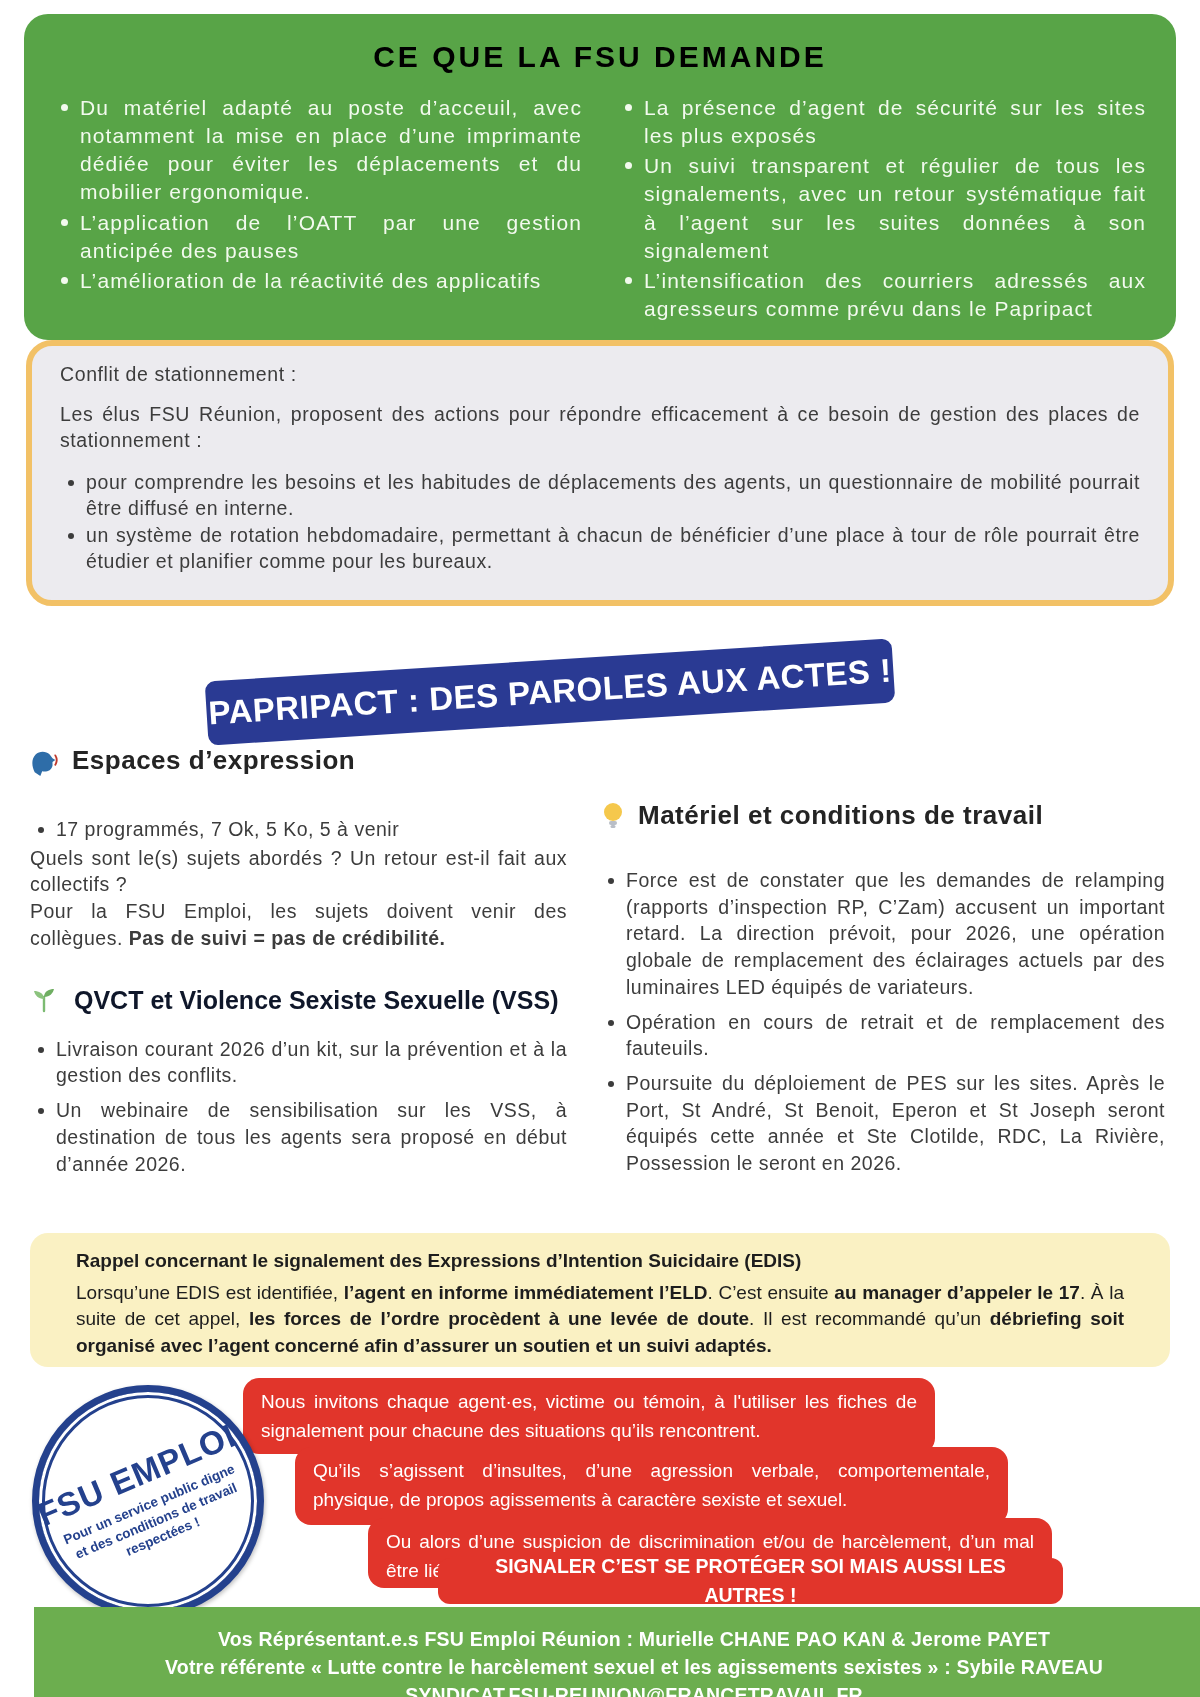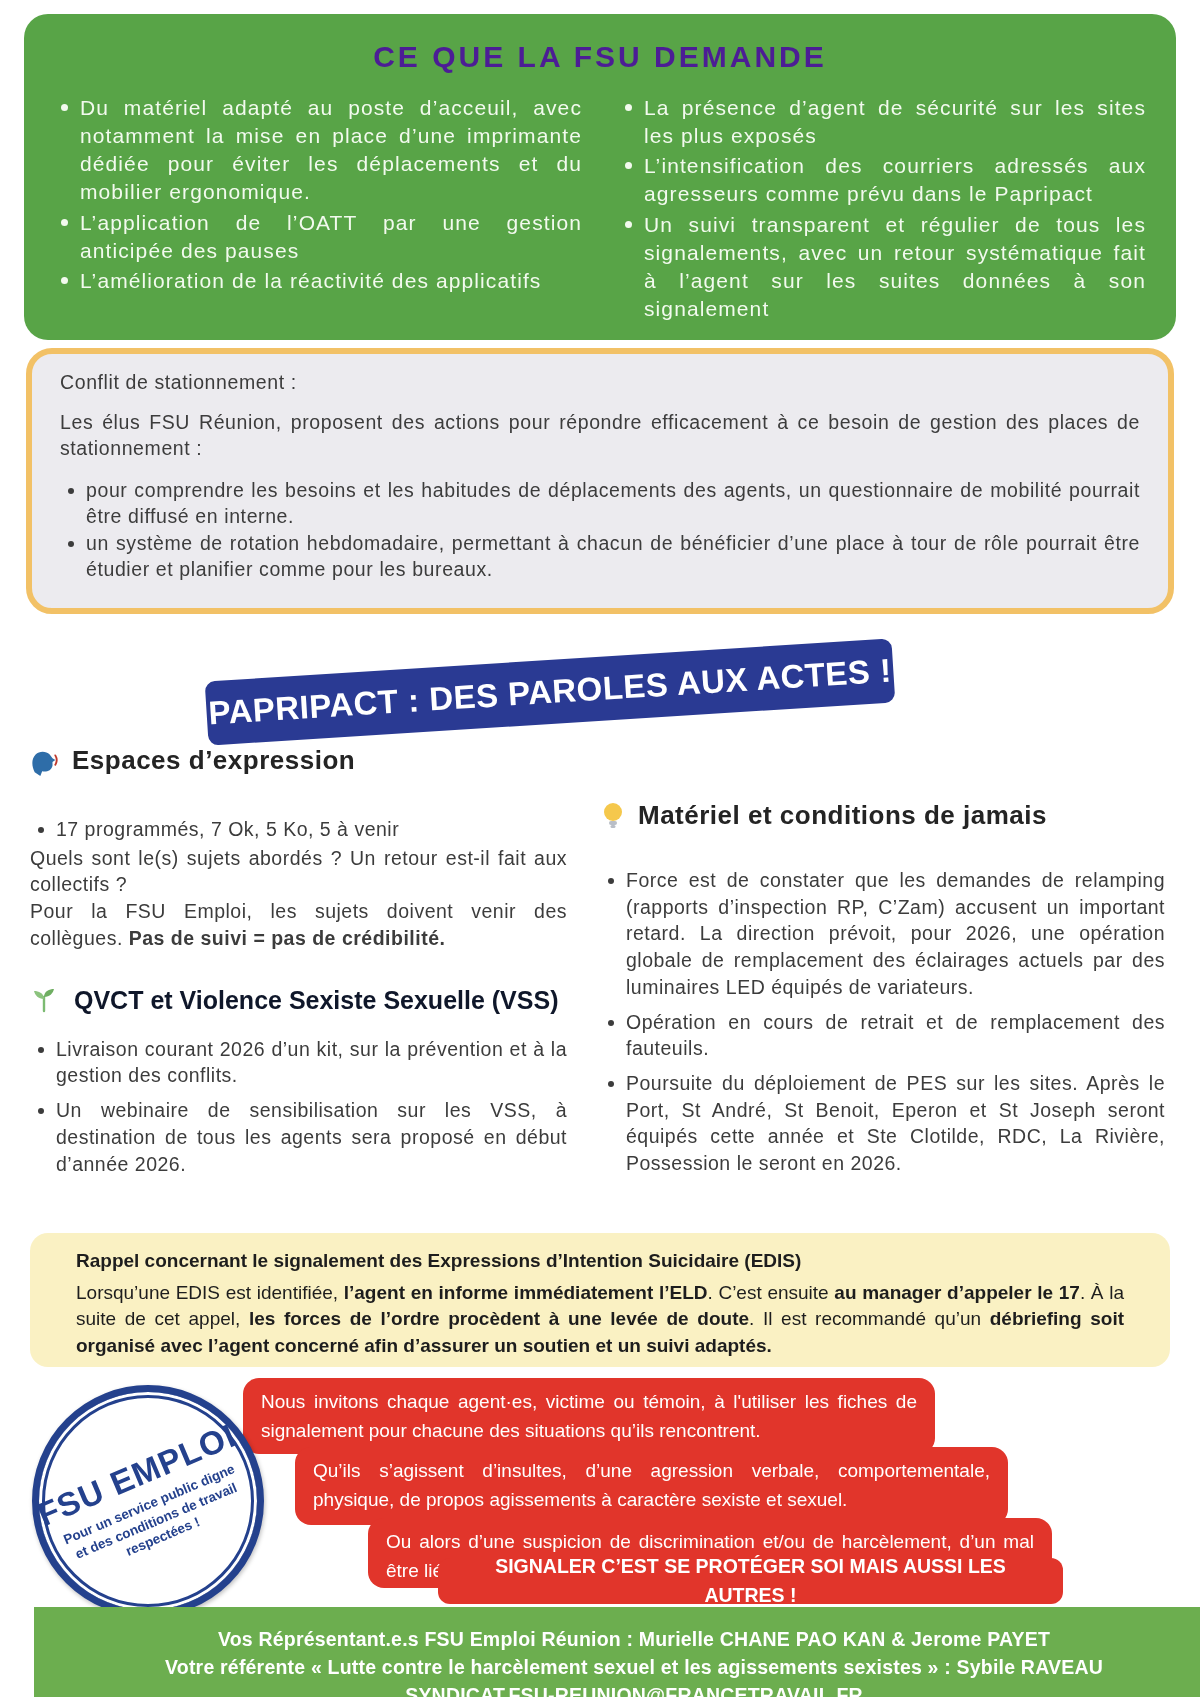--- a/index.html
+++ b/index.html
@@ -13,31 +13,31 @@
     --edis_yellow:#FAF1C3;
     --text_dark:#3C3C3C;
   }
   *{box-sizing:border-box;margin:0;padding:0;}
   body{background:#fff;font-family:"Liberation Sans",sans-serif;}
   .page{position:relative;width:1200px;height:1697px;background:#fff;overflow:hidden;}
 
   
   .demands{position:absolute;top:14px;left:24px;width:1152px;height:326px;
     background:var(--green);border-radius:24px;padding:26px 30px 0 30px;}
-  .demands-title{text-align:center;color:#4c1d95;font-size:30px;font-weight:800;
+  .demands-title{text-align:center;color:#000000;font-size:30px;font-weight:800;
     letter-spacing:3px;margin-bottom:20px;}
   .demands-cols{display:flex;gap:36px;}
   .demands-cols ul{flex:1;list-style:none;color:#F2FAEE;font-size:21px;
     letter-spacing:1.1px;line-height:1.34;text-align:justify;}
   .demands-cols li{position:relative;padding-left:26px;margin-bottom:2px;}
   .demands-cols li::before{content:"";position:absolute;left:7px;top:10px;width:7px;height:7px;
     border-radius:50%;background:#F2FAEE;}
 
   
-  .parking{position:absolute;top:348px;left:26px;width:1148px;height:266px;
+  .parking{position:absolute;top:340px;left:26px;width:1148px;height:266px;
     background:var(--box_grey);border:6px solid var(--amber);border-radius:26px;
     padding:15px 28px;color:var(--text_dark);font-size:19.5px;letter-spacing:.6px;
     line-height:1.36;text-align:justify;}
   .parking p[data-name="parking-para-2"]{margin-top:13px;}
   .parking ul{list-style:none;margin-top:15px;}
   .parking li{position:relative;padding-left:26px;}
   .parking li::before{content:"";position:absolute;left:8px;top:11px;width:6px;height:6px;
     border-radius:50%;background:var(--text_dark);}
 
   
@@ -105,22 +105,22 @@
   <section class="demands" data-name="demands-box">
     <h1 class="demands-title" data-name="demands-title">CE QUE LA FSU DEMANDE</h1>
     <div class="demands-cols" data-name="demands-columns">
       <ul data-name="demands-left-list">
           <li data-name="list-item">Du matériel adapté au poste d’acceuil, avec notamment la mise en place d’une imprimante dédiée pour éviter les déplacements et du mobilier ergonomique.</li>
           <li data-name="list-item">L’application de l’OATT par une gestion anticipée des pauses</li>
           <li data-name="list-item">L’amélioration de la réactivité des applicatifs</li>
         </ul>
       <ul data-name="demands-right-list">
           <li data-name="list-item">La présence d’agent de sécurité sur les sites les plus exposés</li>
+          <li data-name="list-item">Un suivi transparent et régulier de tous les signalements, avec un retour systématique fait à l’agent sur les suites données à son signalement</li>
           <li data-name="list-item">L’intensification des courriers adressés aux agresseurs comme prévu dans le Papripact</li>
-          <li data-name="list-item">Un suivi transparent et régulier de tous les signalements, avec un retour systématique fait à l’agent sur les suites données à son signalement</li>
         </ul>
     </div>
   </section>
 
   <section class="parking" data-name="parking-box">
     <p data-name="parking-heading">Conflit de stationnement :</p>
     <p data-name="parking-para-2">Les élus FSU Réunion, proposent des actions pour répondre efficacement à ce besoin de gestion des places de stationnement :</p>
     <ul data-name="parking-list">
         <li data-name="list-item">pour comprendre les besoins et les habitudes de déplacements des agents, un questionnaire de mobilité pourrait être diffusé en interne.</li>
         <li data-name="list-item">un système de rotation hebdomadaire, permettant à chacun de bénéficier d’une place à tour de rôle pourrait être étudier et planifier comme pour les bureaux.</li>
@@ -158,21 +158,21 @@
 
   <div class="col-right" data-name="column-materiel">
     <div class="sec-head" data-name="materiel-header">
       <span class="icon" data-name="light-bulb-icon">
         <svg width="26" height="30" viewBox="0 0 24 30">
             <circle cx="12" cy="11" r="9" fill="#F5C84C"></circle>
             <rect x="8" y="20" width="8" height="4" rx="2" fill="#B9BEC7"></rect>
             <rect x="9.5" y="24" width="5" height="3" rx="1.5" fill="#B9BEC7"></rect>
           </svg>
       </span>
-      <span data-name="materiel-title">Matériel et conditions de jamais</span>
+      <span data-name="materiel-title">Matériel et conditions de travail</span>
     </div>
     <ul class="plain-list mat-list body-txt" data-name="materiel-list">
         <li data-name="list-item">Force est de constater que les demandes de relamping (rapports d’inspection RP, C’Zam) accusent un important retard. La direction prévoit, pour 2026, une opération globale de remplacement des éclairages actuels par des luminaires LED équipés de variateurs.</li>
         <li data-name="list-item">Opération en cours de retrait et de remplacement des fauteuils.</li>
         <li data-name="list-item">Poursuite du déploiement de PES sur les sites. Après le Port, St André, St Benoit, Eperon et St Joseph seront équipés cette année et Ste Clotilde, RDC, La Rivière, Possession le seront en 2026.</li>
       </ul>
   </div>
 
   <section class="edis" data-name="edis-box">
     <p class="edis-title" data-name="edis-title">Rappel concernant le signalement des Expressions d’Intention Suicidaire (EDIS)</p>

